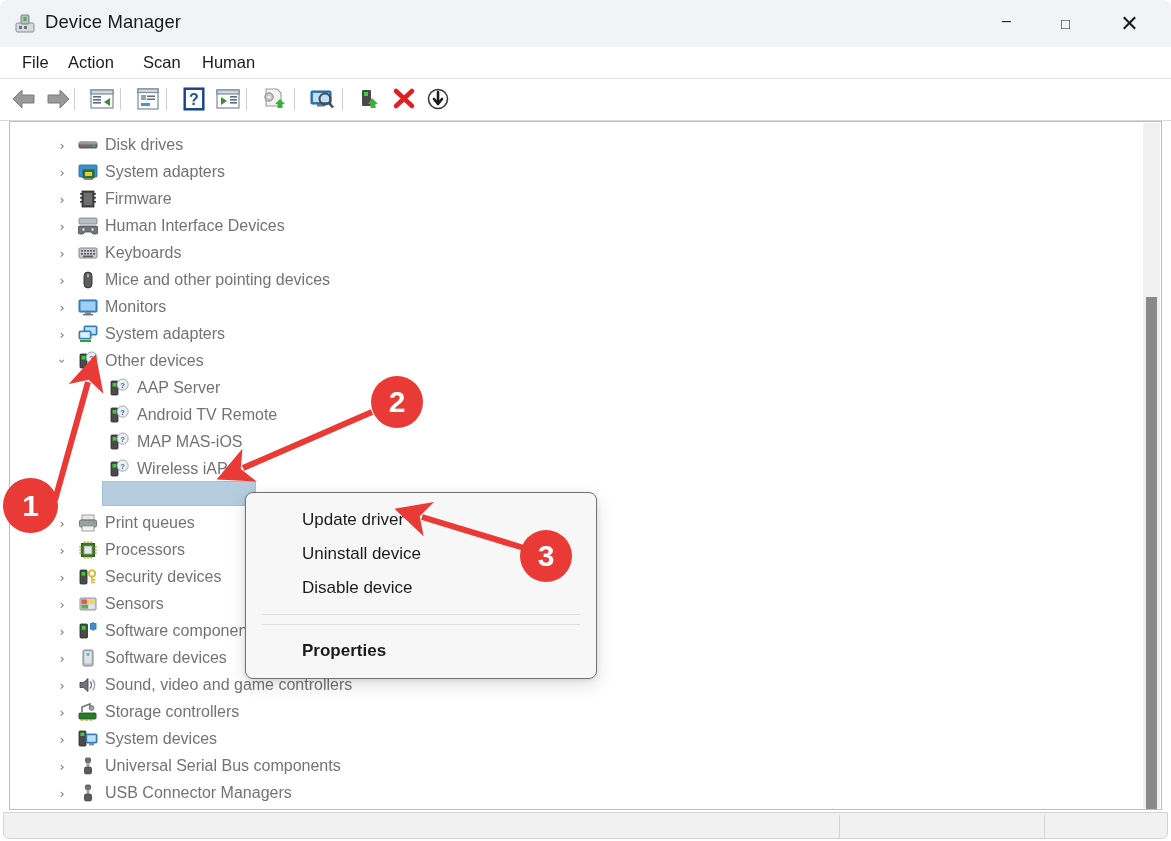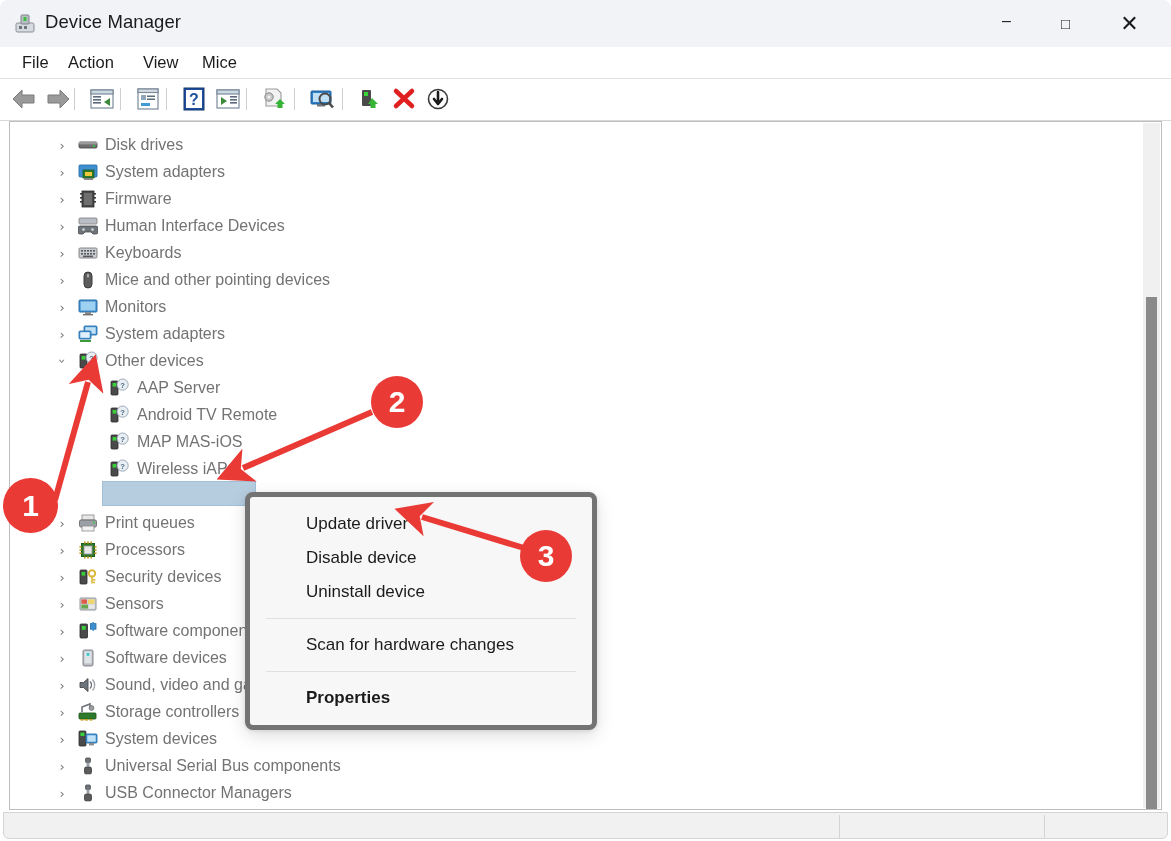--- a/index.html
+++ b/index.html
@@ -192,21 +192,21 @@
     width: 1px; height: 23px;
     background: #d4d4d4;
   }
 
   
   #ctxmenu {
     position: absolute;
     left: 245px; top: 492px;
     width: 352px;
     background: #f7f7f7;
-    border: 5px solid #737373;
+    border: 1px solid #737373;
     border-radius: 8px;
     box-shadow: 0 6px 18px rgba(0,0,0,0.13), 0 1px 4px rgba(0,0,0,0.10);
     padding: 10px 0 10px 0;
     box-sizing: border-box;
   }
   .ctxitem {
     height: 34px;
     display: flex;
     align-items: center;
     padding-left: 56px;
@@ -266,22 +266,22 @@
       <span class="glyph">□</span>
     </div>
     <div class="wincontrol" id="btn-close">
       <span class="glyph">✕</span>
     </div>
   </div>
 
   <div id="menubar">
       <div class="menuitem" style="left: 16px;">File</div>
       <div class="menuitem" style="left: 62px;">Action</div>
-      <div class="menuitem" style="left: 137px;">View</div>
-      <div class="menuitem" style="left: 196px;">Mice</div>
+      <div class="menuitem" style="left: 137px;">Scan</div>
+      <div class="menuitem" style="left: 196px;">Human</div>
     </div>
 
   <div id="toolbar">
       <div class="tbsep" style="left: 74px;"></div>
       <div class="tbsep" style="left: 120px;"></div>
       <div class="tbsep" style="left: 166px;"></div>
       <div class="tbsep" style="left: 246px;"></div>
       <div class="tbsep" style="left: 294px;"></div>
       <div class="tbsep" style="left: 342px;"></div>
       <div class="tbitem" style="left: 10px;"><svg xmlns="http://www.w3.org/2000/svg" viewBox="0 0 28 26">
@@ -620,24 +620,23 @@
     </div>
   </div>
 
   <div id="statusbar">
     <div class="statussep" style="left:835px"></div>
     <div class="statussep" style="left:1040px"></div>
   </div>
 
   <div id="ctxmenu">
       <div class="ctxitem">Update driver</div>
+      <div class="ctxitem">Uninstall device</div>
       <div class="ctxitem">Disable device</div>
-      <div class="ctxitem">Uninstall device</div>
       <div class="ctxsep"></div>
-      <div class="ctxitem">Scan for hardware changes</div>
       <div class="ctxsep"></div>
       <div class="ctxitem bold">Properties</div>
     </div>
 
 </div>
 
 <div id="annotations">
   <svg width="1171" height="841" style="position:absolute;left:0;top:0">
     <defs>
       <marker id="ah" markerWidth="6" markerHeight="6" refX="1.2" refY="3" orient="auto">

